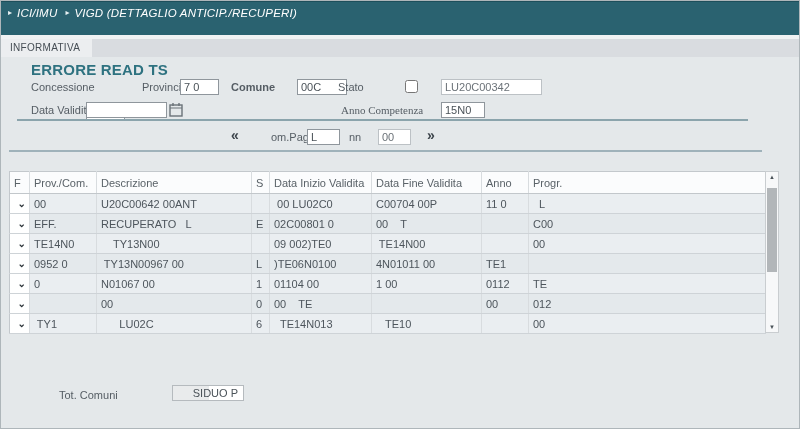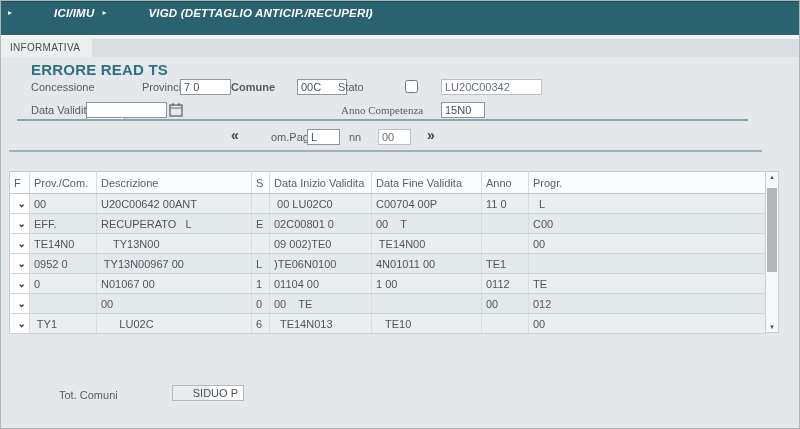--- a/index.html
+++ b/index.html
@@ -14,22 +14,22 @@
   .titlebar {
     position:absolute; left:0; top:0; width:800px; height:34px;
     background:#2a6270; border-top:1px solid #1d4f5b;
   }
   .titlebar-inner {
     display:flex; align-items:flex-start; gap:8px; padding:4px 0 0 7px;
   }
   .crumb { display:flex; align-items:center; gap:5px; }
   .crumb-arrow { color:#e8f1f3; font-size:8px; line-height:14px; }
   .crumb-label {
-    color:#ffffff; font-size:11.5px; font-weight:bold; font-style:italic;
-    letter-spacing:.2px; line-height:14px; white-space:pre;margin-left:37px;
+    color:#ffffff; font-size:11.5px; font-weight:normal; font-style:italic;
+    letter-spacing:.2px; line-height:14px; white-space:pre;
   }
   
   .gapstrip { position:absolute; left:0; top:34px; width:800px; height:4px; background:#f0f2f3; }
   .tabrow { position:absolute; left:0; top:38px; width:800px; height:18px; background:#d9dce0; }
   .tab {
     position:absolute; left:0; top:0; height:18px; min-width:90px;
     background:#eceef0; color:#454d54; font-size:10px; letter-spacing:.3px;
     line-height:18px; padding:0 12px 0 9px; cursor:default;
   }
   
@@ -108,21 +108,21 @@
 
   <div class="tabrow">
     <div class="tab">INFORMATIVA</div>
   </div>
 
   <div class="err">ERRORE READ TS</div>
 
   <span class="lbl" style="left:30px;  top:80px;">Concessione</span>
   <input class="inp" style="left: 85px; top: 78px; width: 39px; margin-top: 25px;" value="8 0">
   <span class="lbl" style="left:125px; top:80px;padding-left:16px;">Provincia</span>
-  <input class="inp" style="left: 179px; top: 78px; width: 51px;" value="7 0">
+  <input class="inp" style="left: 179px; top: 78px; width: 39px;" value="7 0">
   <span class="lbl" style="left:230px; top:80px;font-weight:bold;">Comune</span>
   <input class="inp" style="left: 296px; top: 78px; width: 50px;" value="00C">
   <span class="lbl" style="left:337px; top:80px;">Stato</span>
   <input class="chk" type="checkbox" style="left: 404px; top: 79px;">
   <input class="inp ro" readonly="" style="left: 440px; top: 78px; width: 101px;" value="LU20C00342">
 
   <span class="lbl" style="left:30px;  top:103px;">Data Validita</span>
   <input class="inp" style="left: 85px; top: 101px; width: 81px;" value="">
   <span class="cal" style="left:168px; top:101px;">
     <svg width="14" height="15" viewBox="0 0 14 15">

